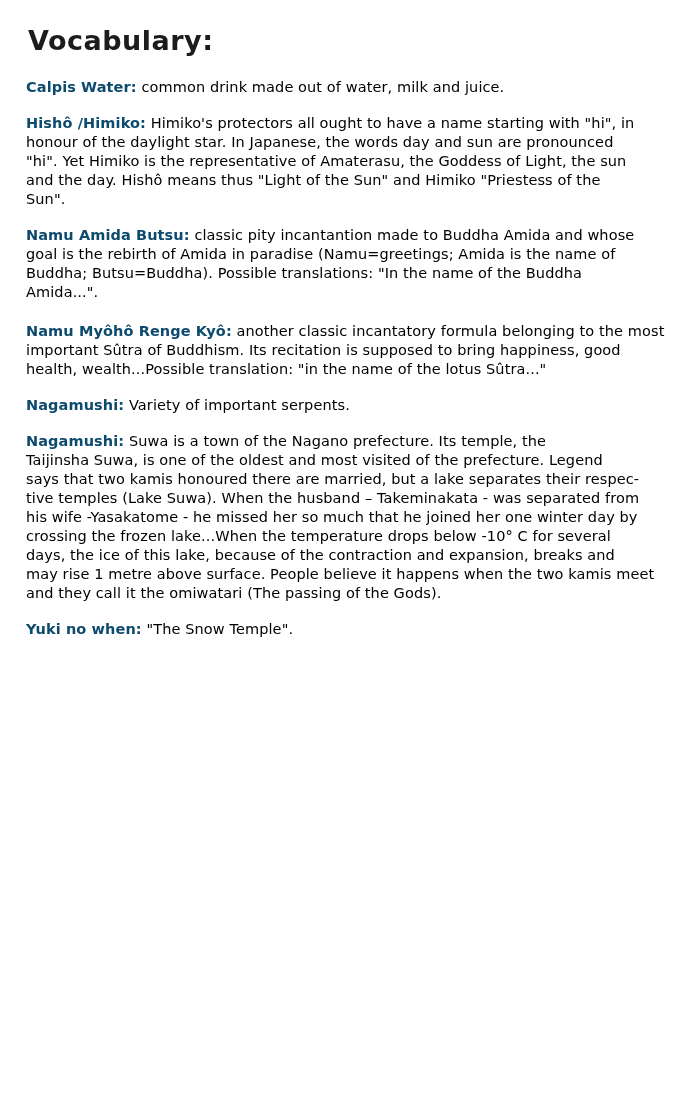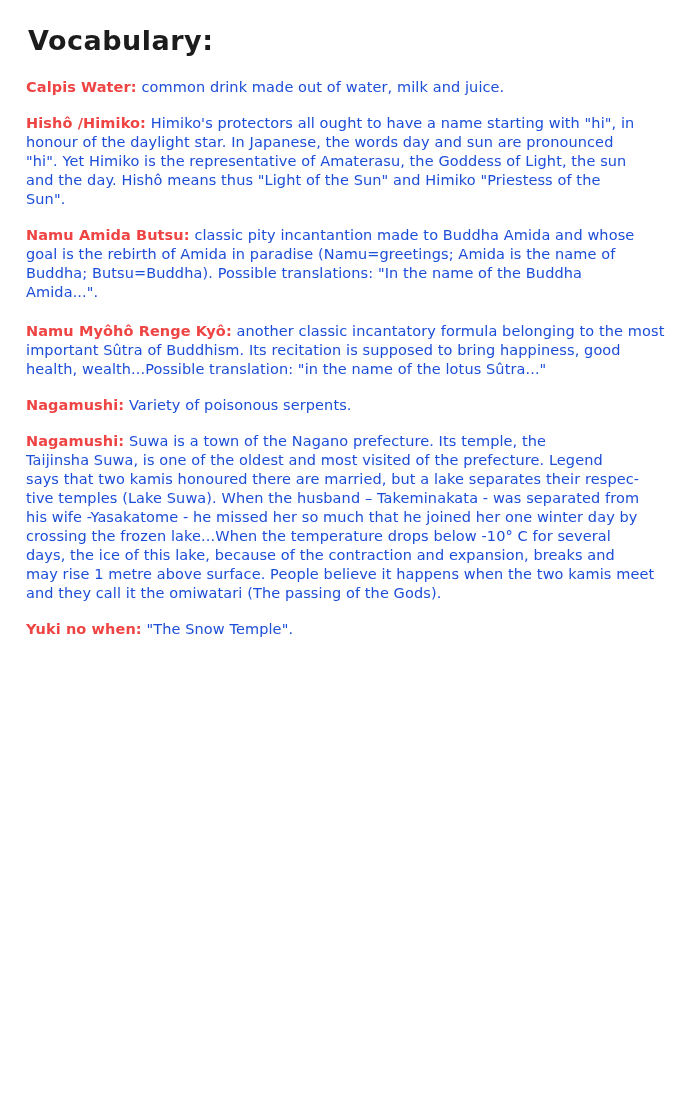--- a/index.html
+++ b/index.html
@@ -34,25 +34,25 @@
     font-size: 14.5px;
     line-height: 19px;
     letter-spacing: 0.1px;
   }
   
   .entry:nth-child(4) {
     margin-top: 20px;
   }
   .entry b {
     font-weight: 700;
-    color: #ef4444;
+    color: #0c4a6e;
   }
   .entry .def {
     white-space: pre-line;
-    color: #1d4ed8;
+    color: #000000;
   }
 </style>
 </head>
 <body>
 
 <div class="page">
   <h1 class="title">Vocabulary:</h1>
   <div class="entries" id="entries">
   <p class="entry"><b>Calpis Water:</b><span class="def"> common drink made out of water, milk and juice.</span></p>
 
@@ -64,21 +64,21 @@
 
   <p class="entry"><b>Namu Amida Butsu:</b><span class="def"> classic pity incantantion made to Buddha Amida and whose
 goal is the rebirth of Amida in paradise (Namu=greetings; Amida is the name of
 Buddha; Butsu=Buddha). Possible translations: "In the name of the Buddha
 Amida...".</span></p>
 
   <p class="entry"><b>Namu Myôhô Renge Kyô:</b><span class="def"> another classic incantatory formula belonging to the most
 important Sûtra of Buddhism. Its recitation is supposed to bring happiness, good
 health, wealth...Possible translation: "in the name of the lotus Sûtra..."</span></p>
 
-  <p class="entry"><b>Nagamushi:</b><span class="def"> Variety of poisonous serpents.</span></p>
+  <p class="entry"><b>Nagamushi:</b><span class="def"> Variety of important serpents.</span></p>
 
   <p class="entry"><b>Nagamushi:</b><span class="def"> Suwa is a town of the Nagano prefecture. Its temple, the
 Taijinsha Suwa, is one of the oldest and most visited of the prefecture. Legend
 says that two kamis honoured there are married, but a lake separates their respec-
 tive temples (Lake Suwa). When the husband – Takeminakata - was separated from
 his wife -Yasakatome - he missed her so much that he joined her one winter day by
 crossing the frozen lake...When the temperature drops below -10° C for several
 days, the ice of this lake, because of the contraction and expansion, breaks and
 may rise 1 metre above surface. People believe it happens when the two kamis meet
 and they call it the omiwatari (The passing of the Gods).</span></p>

